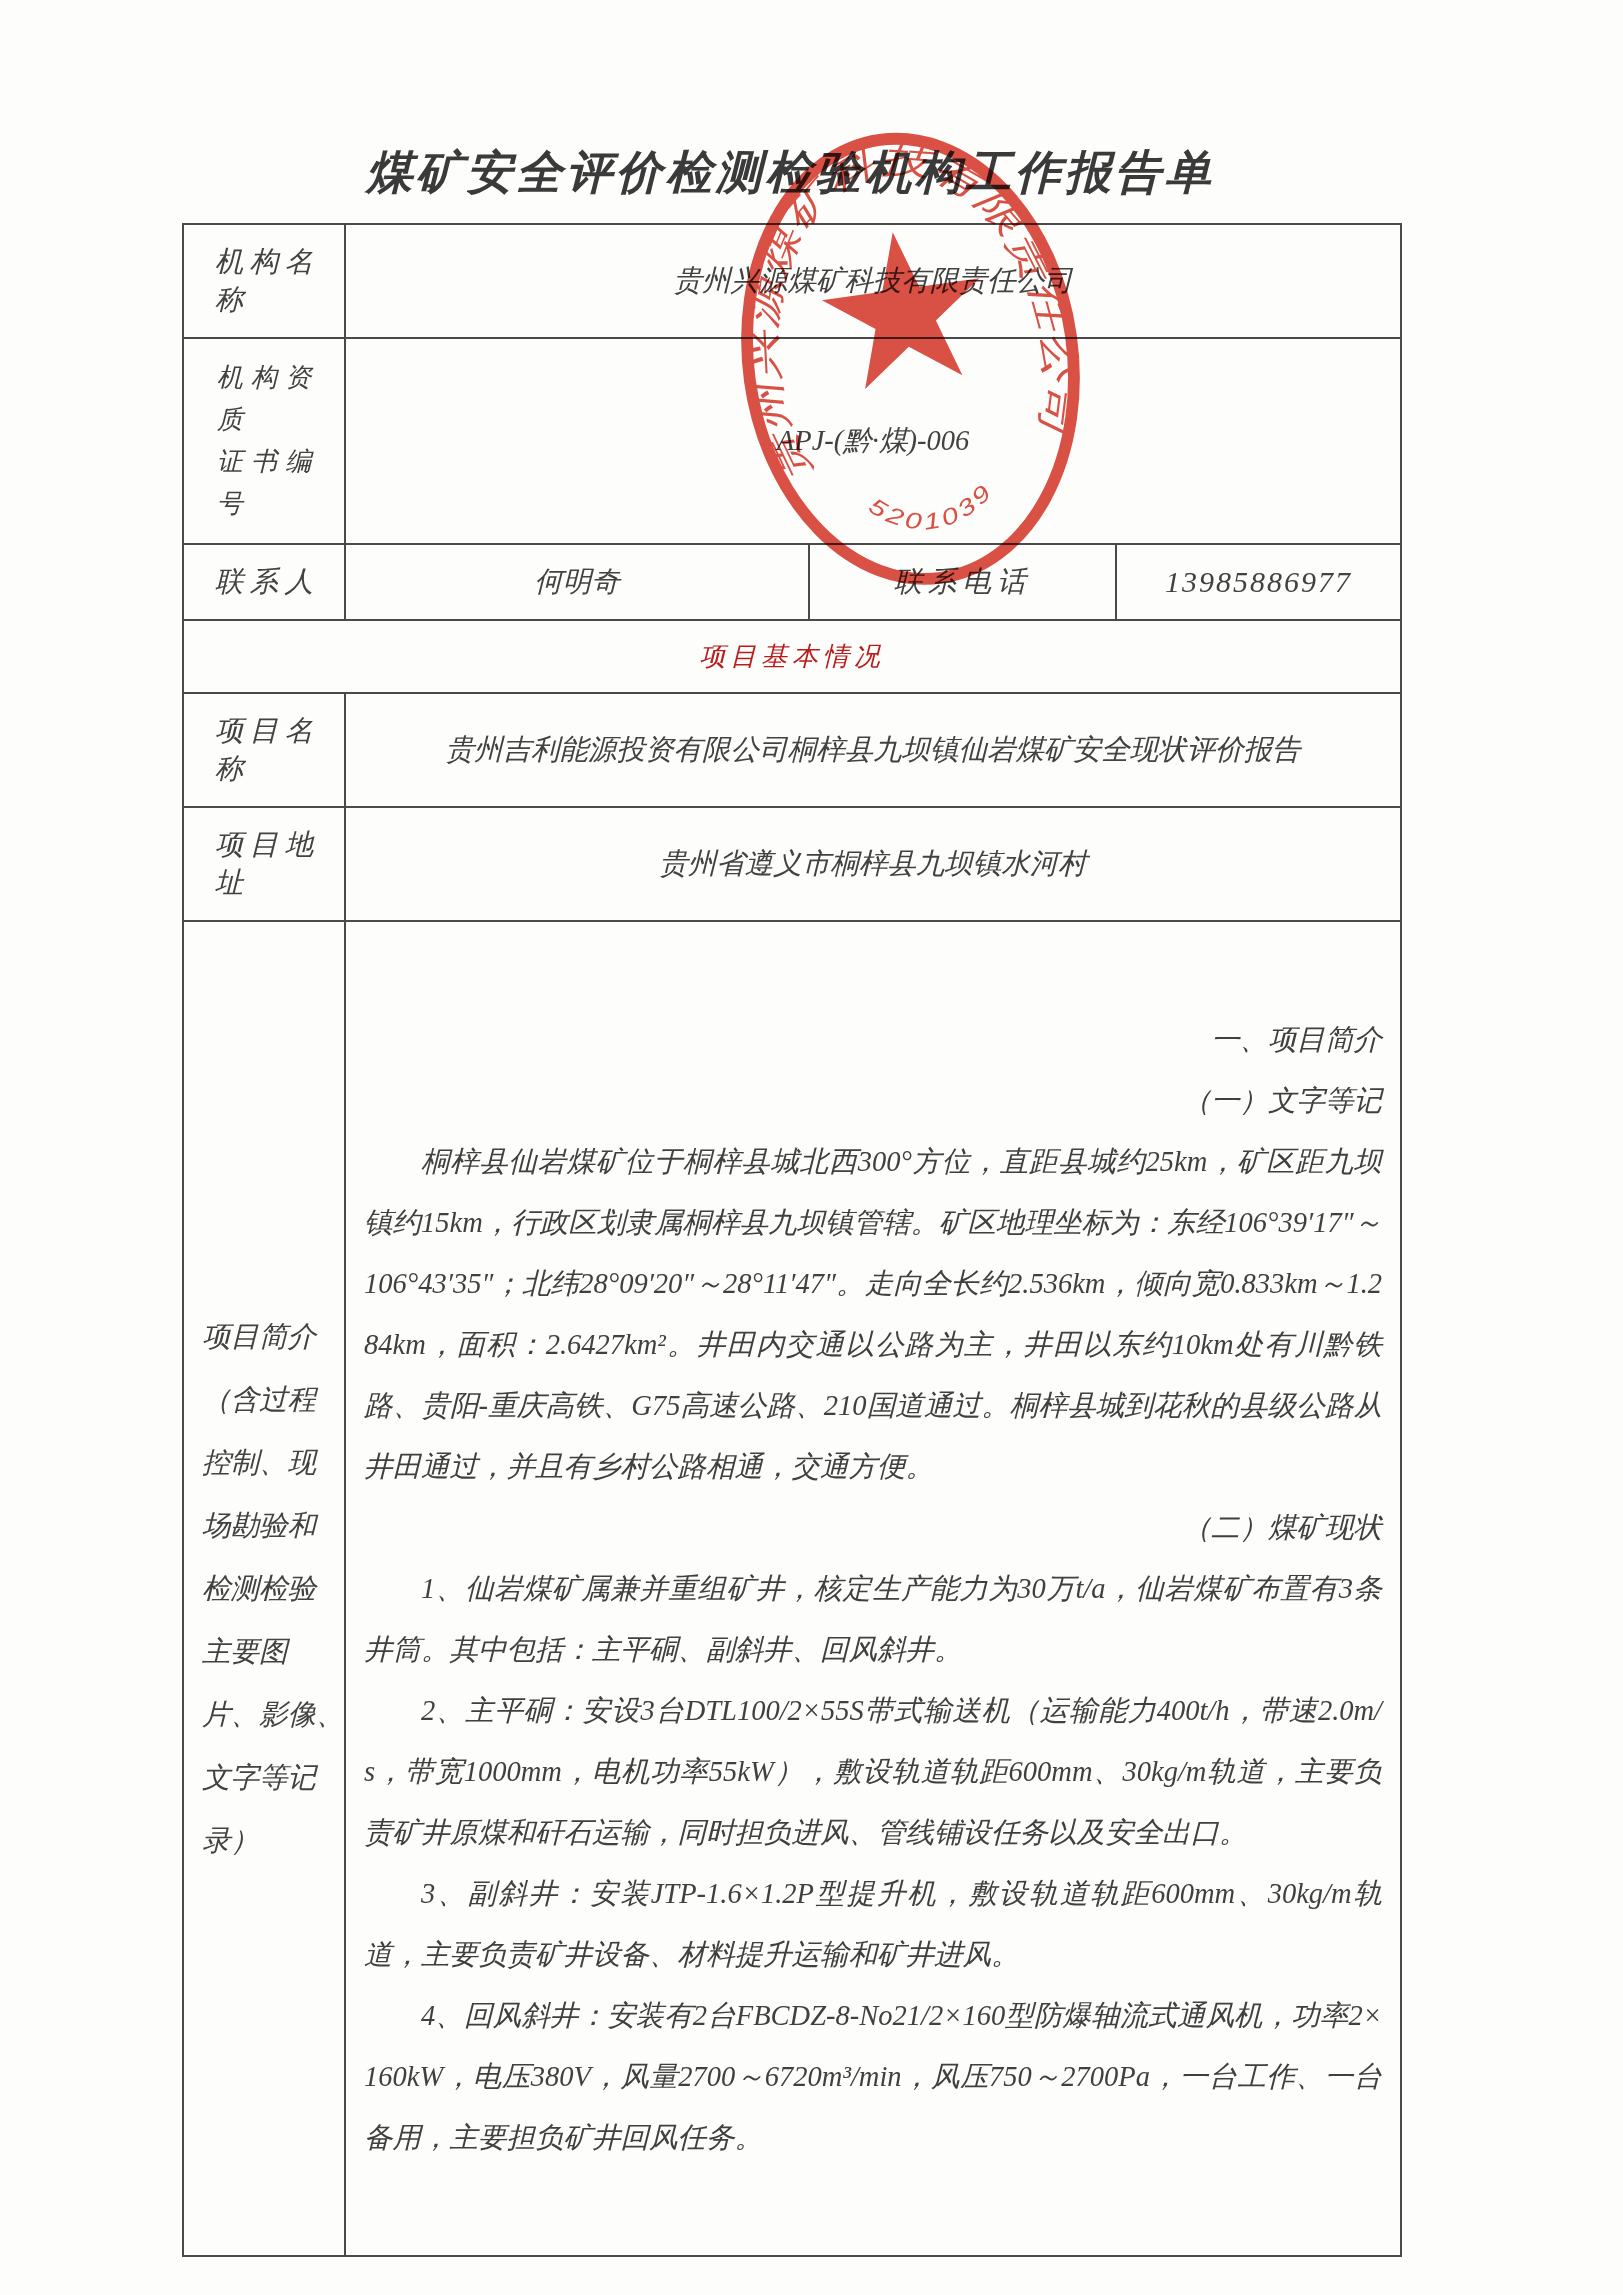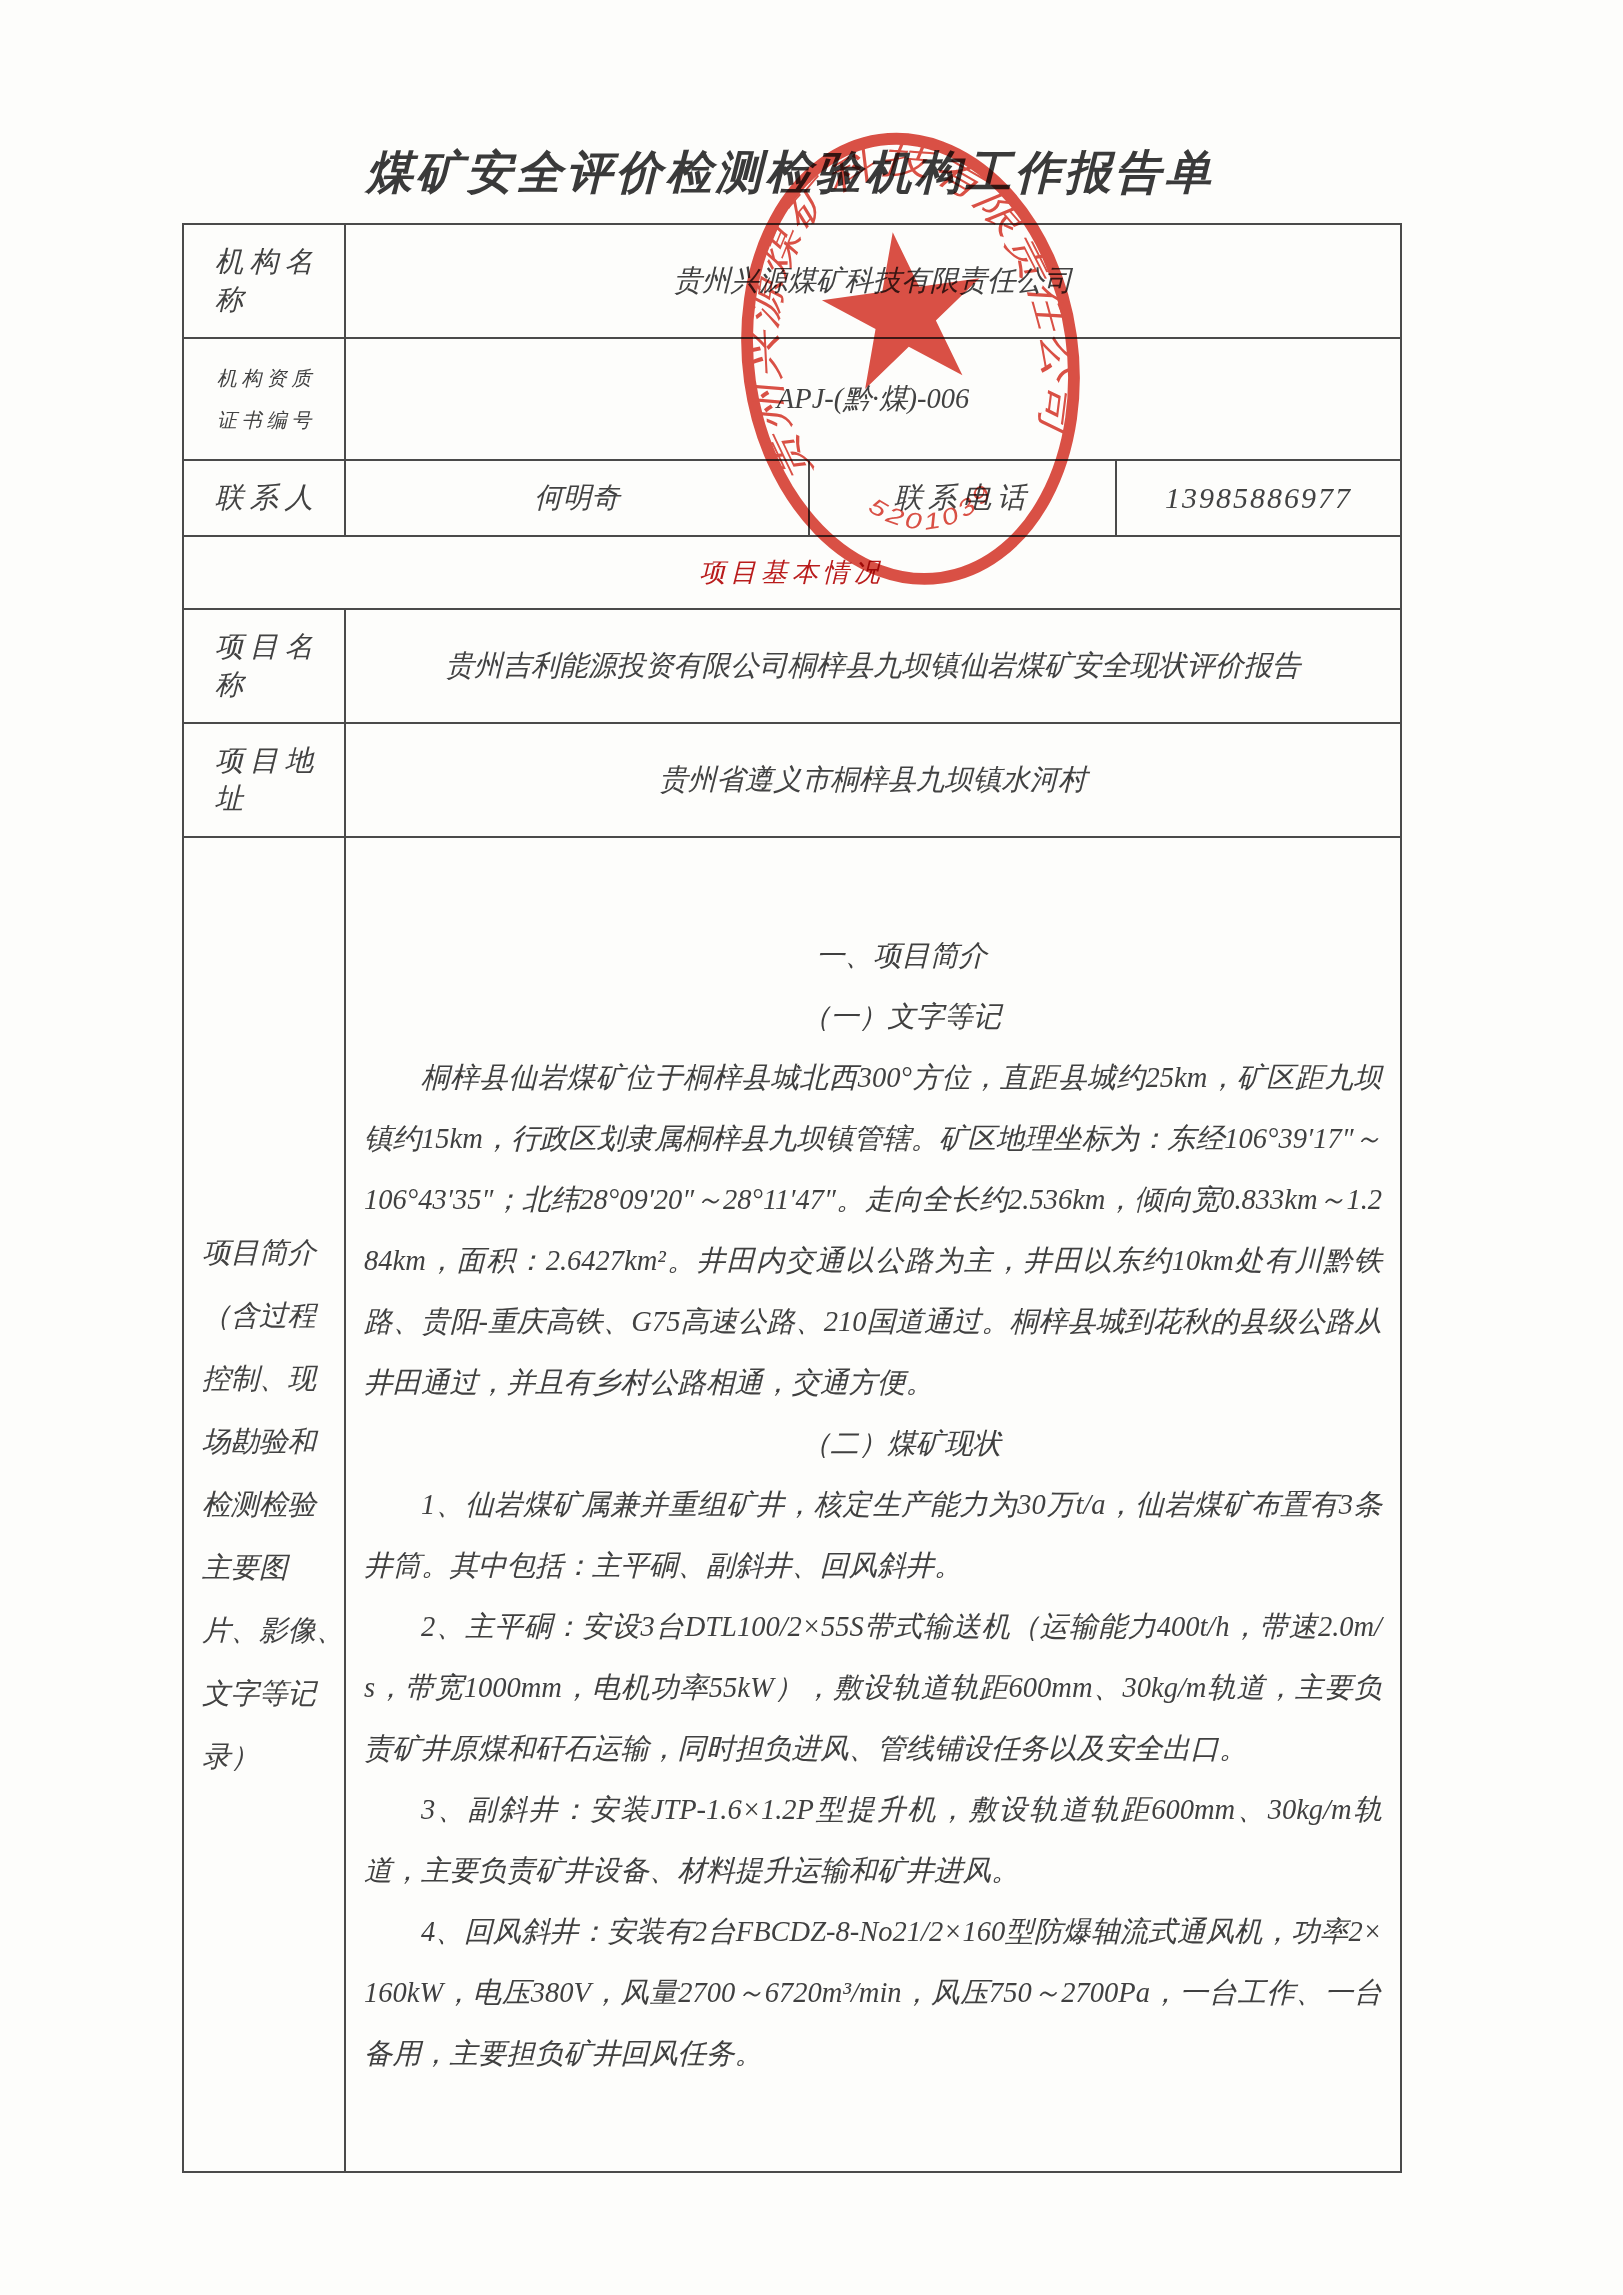--- a/index.html
+++ b/index.html
@@ -54,21 +54,21 @@
   .just {
     text-align: justify;
     text-align-last: justify;
     padding: 0 12.8px;
   }
   .cert-line {
     text-align: justify;
     text-align-last: justify;
     padding: 0 14.7px;
     line-height: 42px;
-    font-size: 20px;
+    font-size: 26px;
   }
   td.val {
     text-align: center;
     font-size: 28.5px;
     color: #424242;
   }
   td.val.phone { font-size: 30px; letter-spacing: 2px; }
   td.val.phone-label { letter-spacing: 5.9px; }
   td.section-cell {
     text-align: center;
@@ -93,21 +93,21 @@
   .para {
     margin: 0;
     font-size: 28.5px;
     line-height: 61px;
     text-indent: 2em;
     text-align: justify;
     color: #404040;
     word-break: break-all;
   }
   .para.heading {
-    text-align: center;
+    text-align: right;
   }
   .stamp {
     position: absolute;
     left: 714px;
     top: 69px;
     width: 393px;
     height: 560px;
     pointer-events: none;
     mix-blend-mode: multiply;
     opacity: 0.88;

